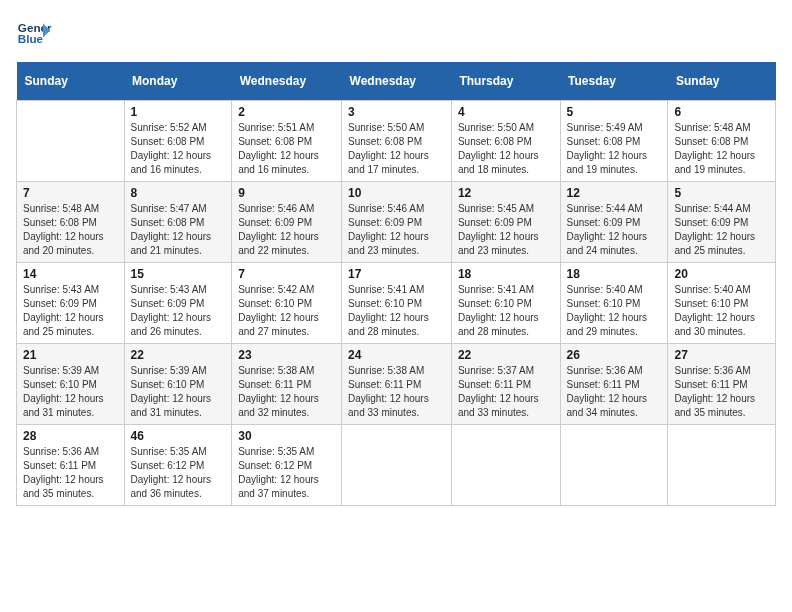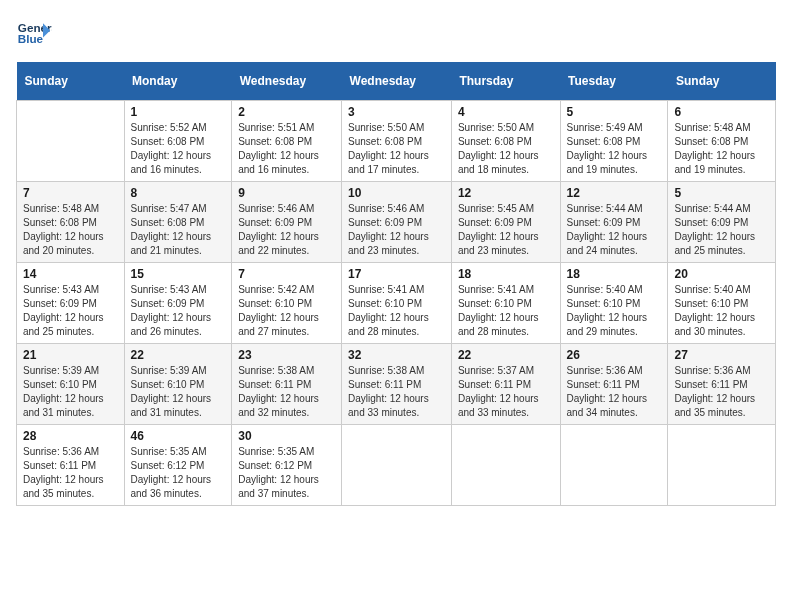--- a/index.html
+++ b/index.html
@@ -203,21 +203,21 @@
         </td>
         <td>
           <span class="day-number">22</span>
           <div class="day-info">Sunrise: 5:39 AM<br>Sunset: 6:10 PM<br>Daylight: 12 hours and 31 minutes.</div>
         </td>
         <td>
           <span class="day-number">23</span>
           <div class="day-info">Sunrise: 5:38 AM<br>Sunset: 6:11 PM<br>Daylight: 12 hours and 32 minutes.</div>
         </td>
         <td>
-          <span class="day-number">32</span>
+          <span class="day-number">24</span>
           <div class="day-info">Sunrise: 5:38 AM<br>Sunset: 6:11 PM<br>Daylight: 12 hours and 33 minutes.</div>
         </td>
         <td>
           <span class="day-number">22</span>
           <div class="day-info">Sunrise: 5:37 AM<br>Sunset: 6:11 PM<br>Daylight: 12 hours and 33 minutes.</div>
         </td>
         <td>
           <span class="day-number">26</span>
           <div class="day-info">Sunrise: 5:36 AM<br>Sunset: 6:11 PM<br>Daylight: 12 hours and 34 minutes.</div>
         </td>

